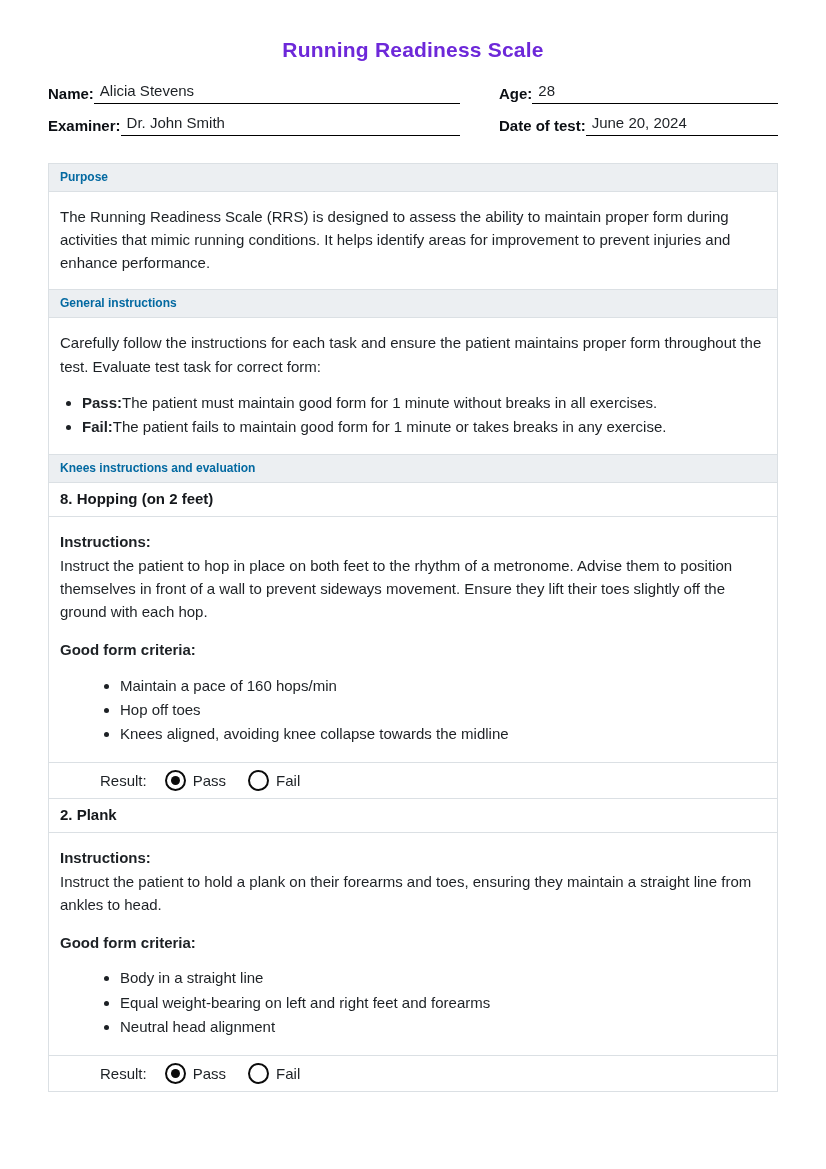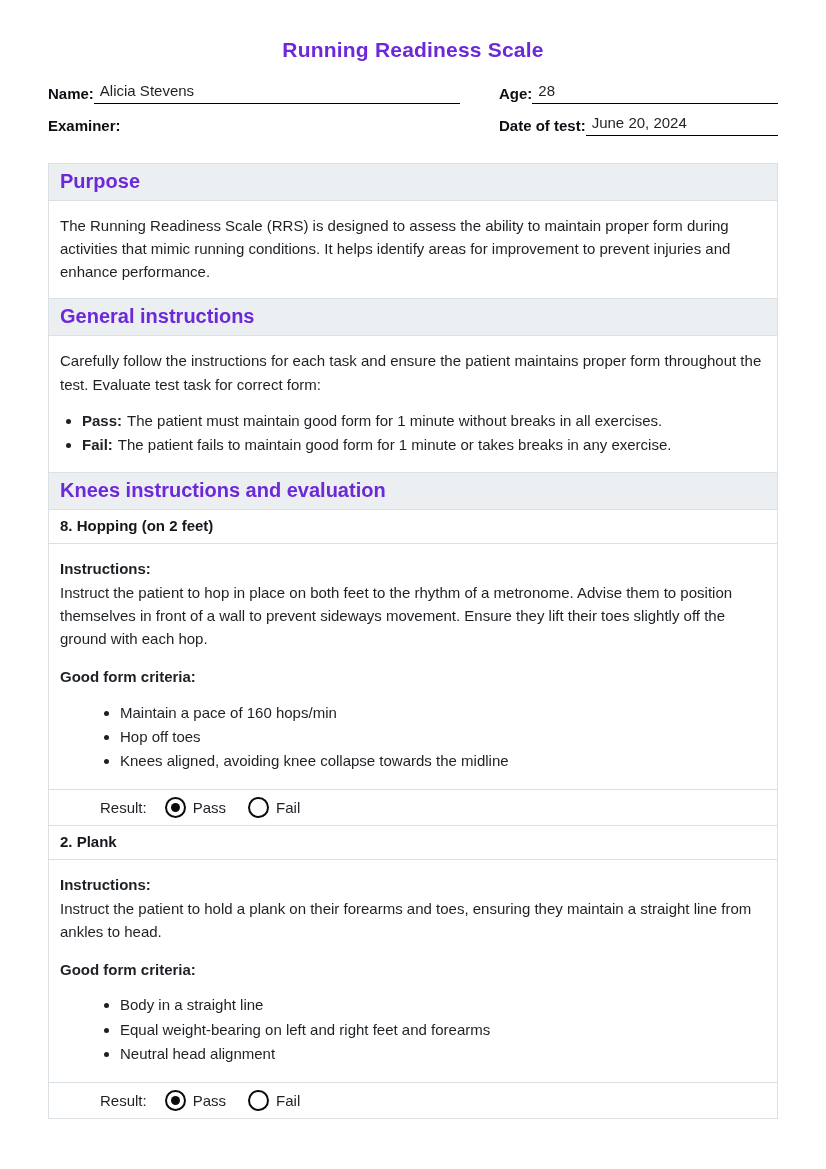--- a/index.html
+++ b/index.html
@@ -42,41 +42,41 @@
     margin-top:27px;
     border-collapse:collapse;
   }
   table.doc td {
     border:1px solid #dbe0e4;
     vertical-align:top;
   }
   td.sec {
     background:#eceff2;
     font-weight:bold;
-    color:#6d28d9;
+    color:#0369a1;
     padding:6px 11px 7px;
-    font-size:20px;
+    font-size:12px;
   }
   td.tasktitle {
     font-weight:bold;
     color:#15181c;
     padding:7px 11px 9px;
   }
   td.body {
     padding:13px 11px 15px;
     line-height:1.55;
     border-radius:25px;
   }
   .b { font-weight:bold; }
   p.m0 { margin:0; }
   p.crit { margin:15px 0 0; }
   ul.general { margin:13px 0 0; padding-left:22px; }
   ul.criteria { margin:12px 0 2px; padding-left:60px; }
   ul li { margin:1px 0; line-height:1.55; }
-  ul.general li b { margin-right:5px; }
+  ul.general li b { }
 
   
   td.resultcell { padding:6px 11px; }
   .result { display:flex; align-items:center; height:23px; }
   .rlabel { margin-right:18px;margin-left:40px; }
   .radio {
     width:21px; height:21px;
     border:2px solid #0b0b0b;
     border-radius:50%;
     display:inline-flex;
@@ -105,20 +105,21 @@
         <span class="fvalue">Alicia Stevens</span>
       </div>
       <div class="field field-right">
         <span class="flabel">Age:</span>
         <span class="fvalue">28</span>
       </div>
     </div>
     <div class="form-row">
       <div class="field field-left">
         <span class="flabel">Examiner:</span>
+        <span class="fvalue">Dr. John Smith</span>
       </div>
       <div class="field field-right">
         <span class="flabel">Date of test:</span>
         <span class="fvalue">June 20, 2024</span>
       </div>
     </div>
   </div>
 
   <table class="doc">
 

